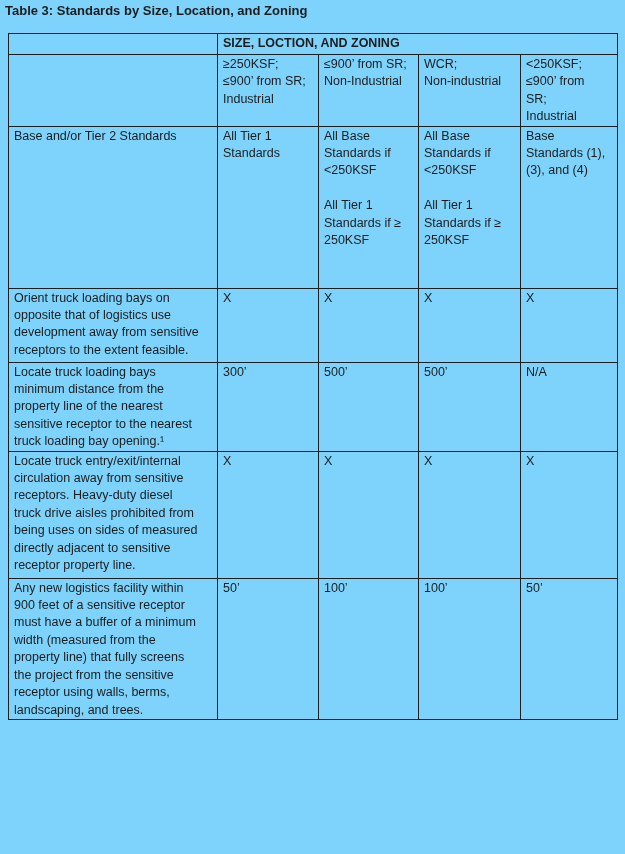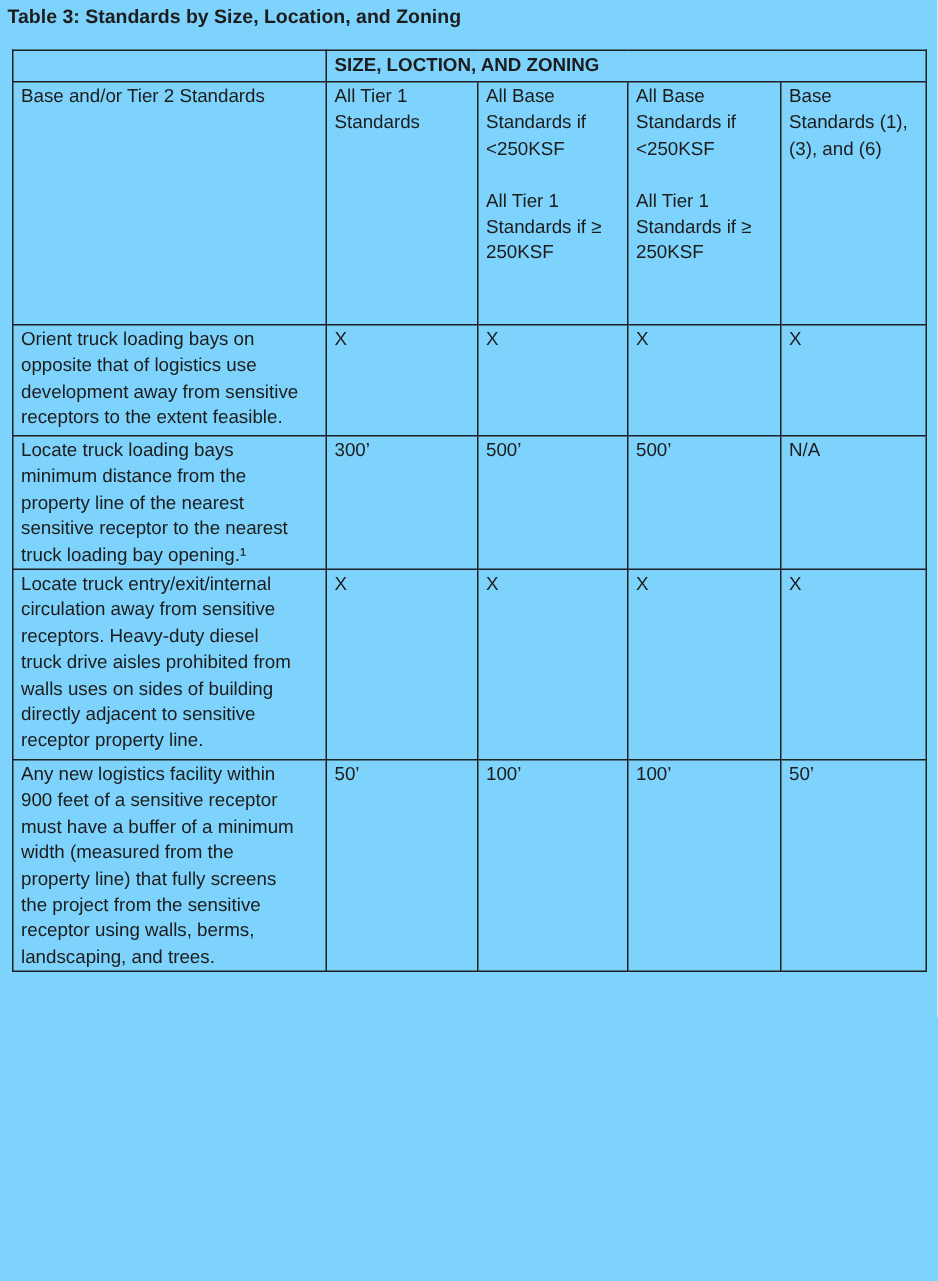--- a/index.html
+++ b/index.html
@@ -72,20 +72,34 @@
       <col class="col-c">
       <col class="col-d">
     </colgroup>
 
     <tbody>
         <tr class="r-group">
       <td></td>
       <td colspan="4" class="bold">SIZE, LOCTION, AND ZONING</td>
     </tr>
 
+    <tr class="r-cols">
+      <td></td>
+      <td>≥250KSF;
+≤900’ from SR;
+Industrial</td>
+      <td>≤900’ from SR;
+Non-Industrial</td>
+      <td>WCR;
+Non-industrial</td>
+      <td>&lt;250KSF;
+≤900’ from
+SR;
+Industrial</td>
+    </tr>
 
 
     <tr class="r-base">
       <td>Base and/or Tier 2 Standards</td>
       <td>All Tier 1
 Standards</td>
       <td>All Base
 Standards if
 &lt;250KSF
 
@@ -94,21 +108,21 @@
 250KSF</td>
       <td>All Base
 Standards if
 &lt;250KSF
 
 All Tier 1
 Standards if ≥
 250KSF</td>
       <td>Base
 Standards (1),
-(3), and (6)</td>
+(3), and (4)</td>
     </tr>
 
     <tr class="r-orient">
       <td>Orient truck loading bays on
 opposite that of logistics use
 development away from sensitive
 receptors to the extent feasible.</td>
       <td>X</td>
       <td>X</td>
       <td>X</td>
@@ -126,21 +140,21 @@
       <td>500’</td>
       <td>N/A</td>
     </tr>
 
 
     <tr class="r-circ">
       <td>Locate truck entry/exit/internal
 circulation away from sensitive
 receptors. Heavy-duty diesel
 truck drive aisles prohibited from
-walls uses on sides of building
+being uses on sides of measured
 directly adjacent to sensitive
 receptor property line.</td>
       <td>X</td>
       <td>X</td>
       <td>X</td>
       <td>X</td>
     </tr>
 
     <tr class="r-buffer">
       <td>Any new logistics facility within

